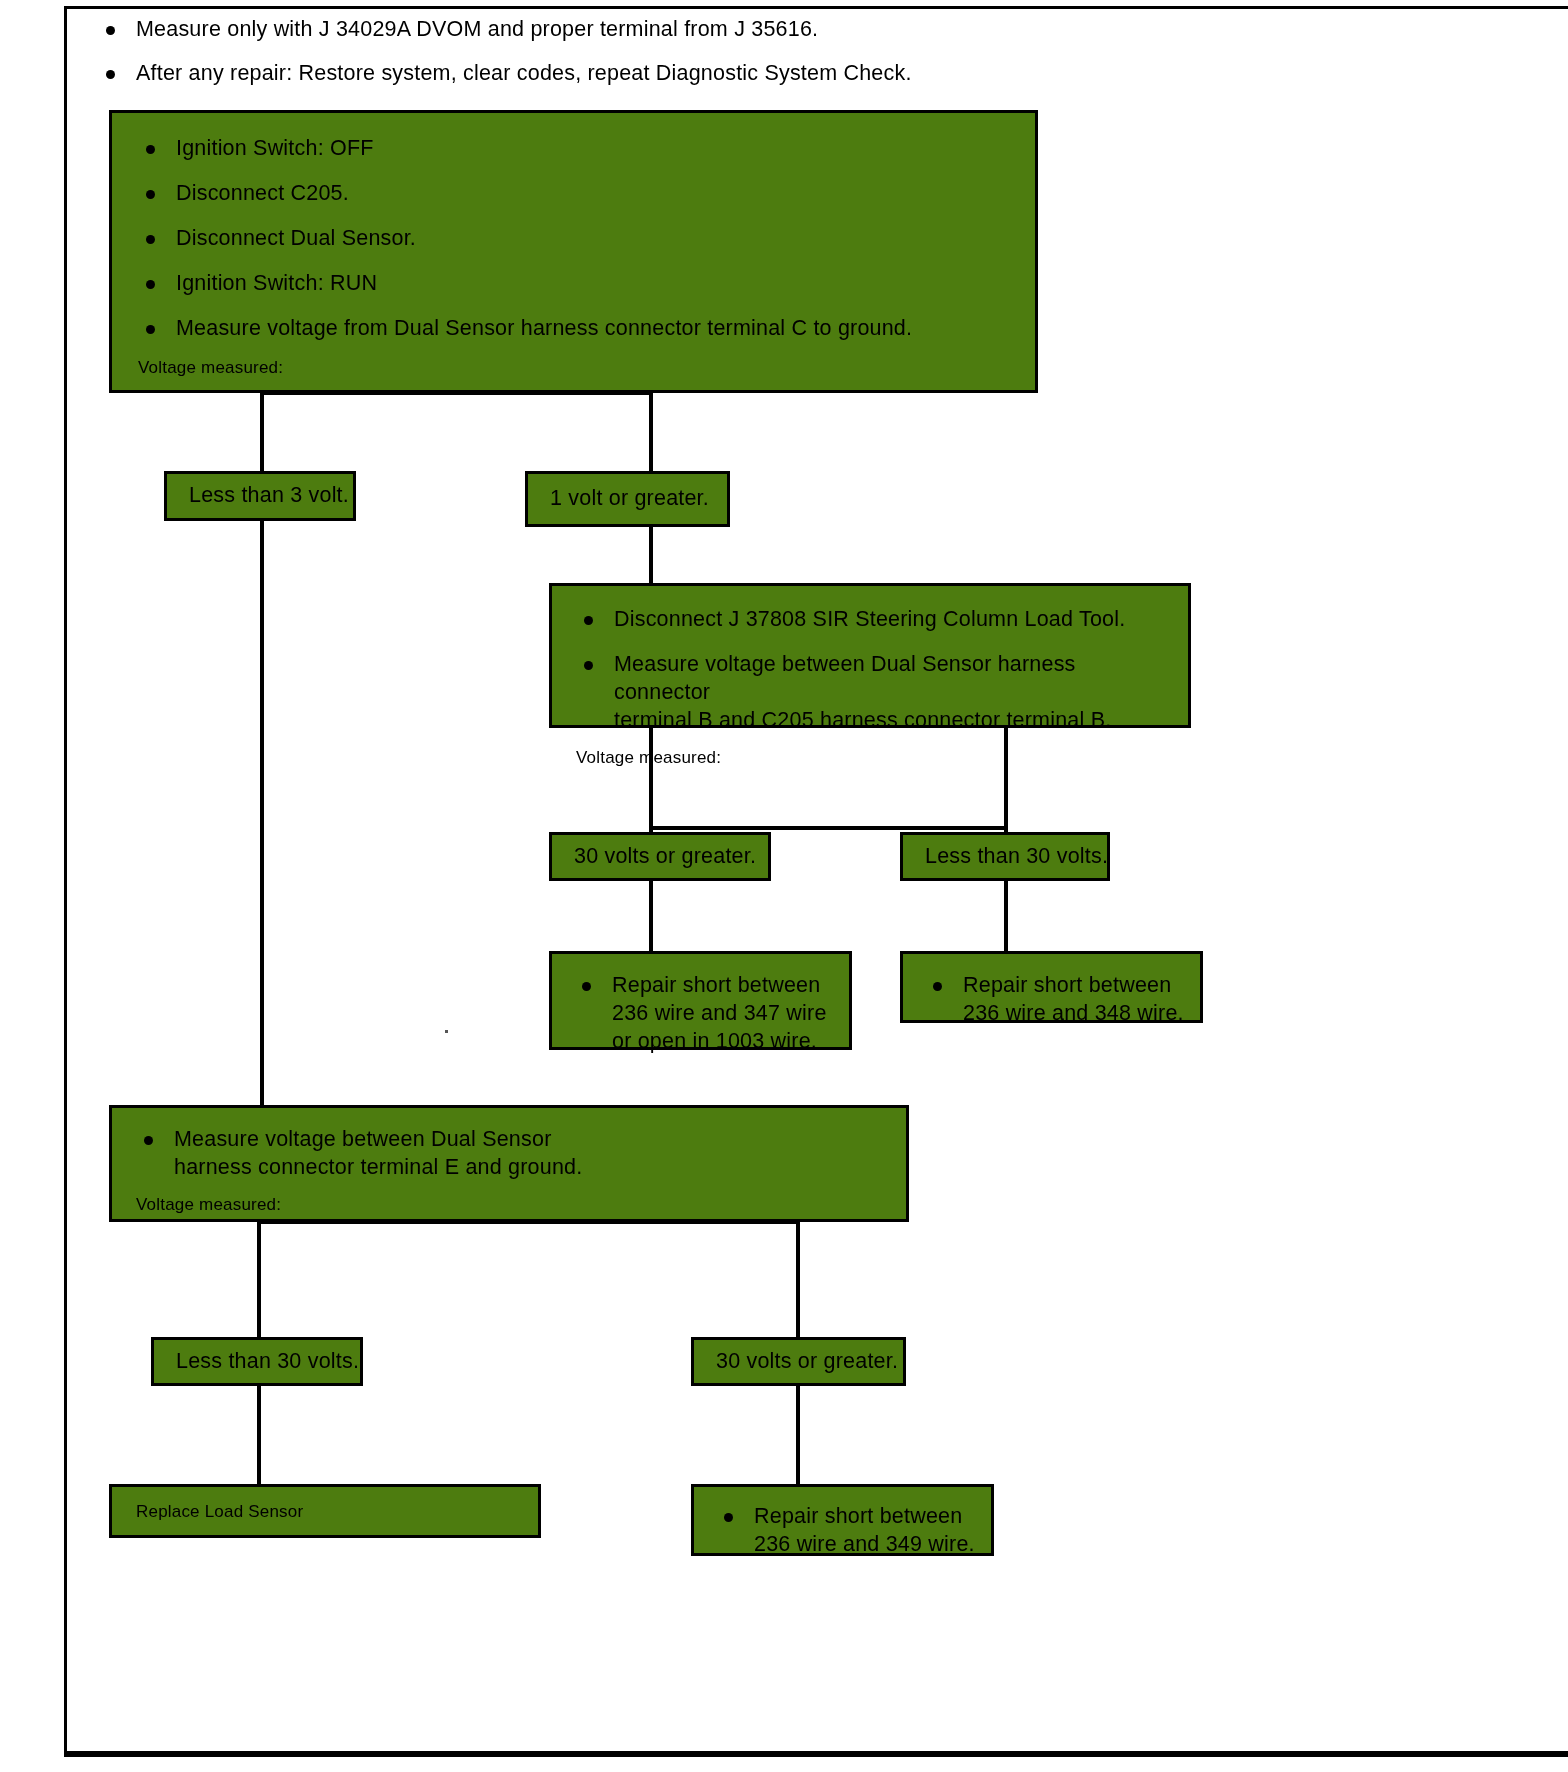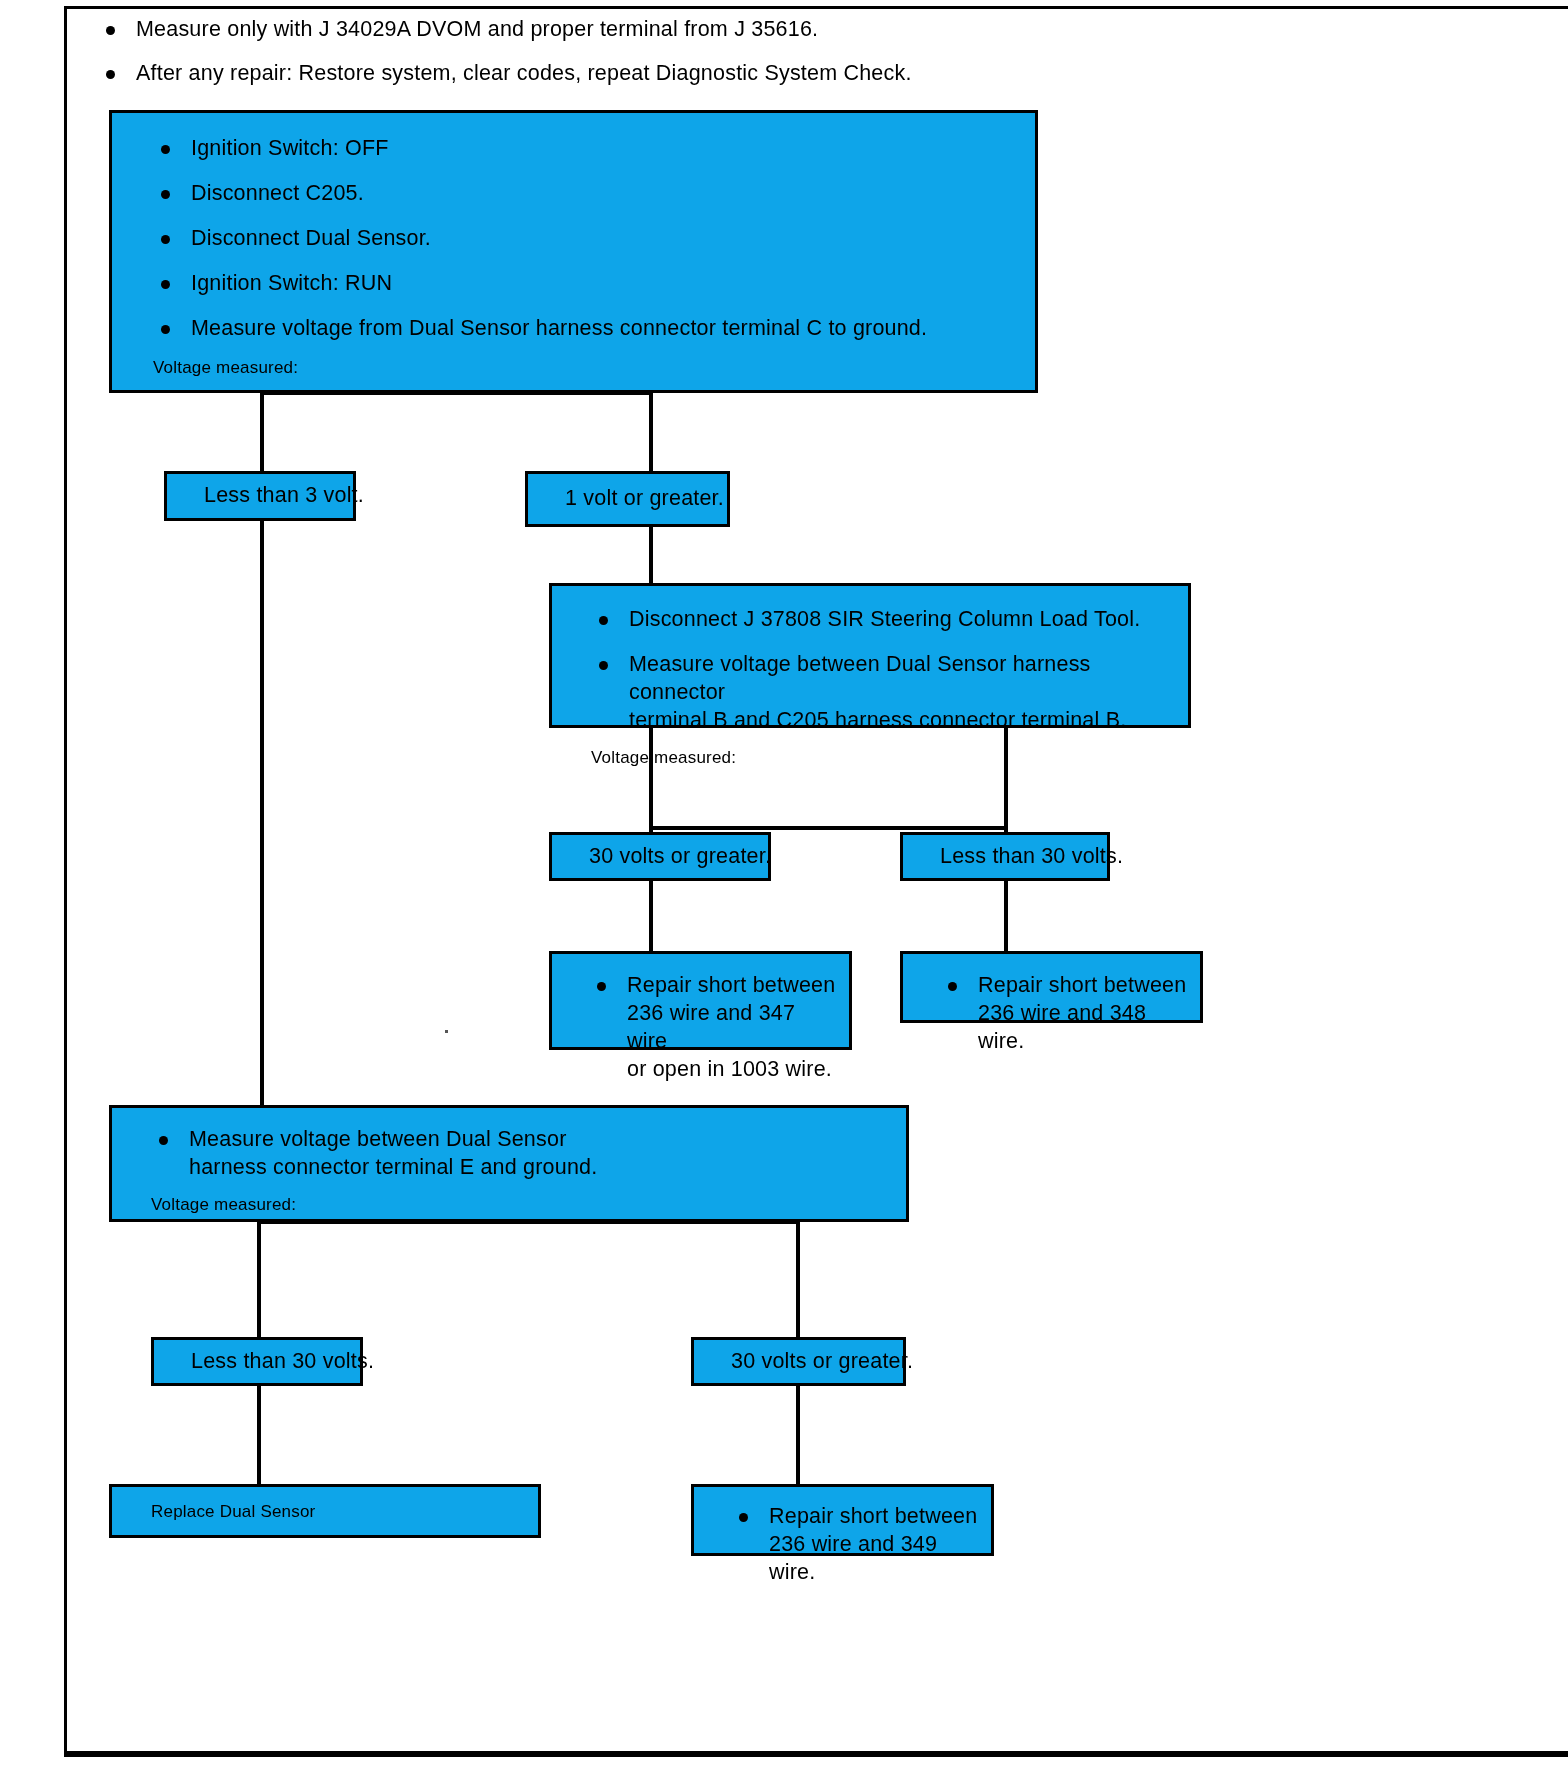--- a/index.html
+++ b/index.html
@@ -36,23 +36,22 @@
     width: 1537px;
     height: 0;
     border-top: 3px solid #000;
   }
 
   
   .box {
     position: absolute;
     box-sizing: border-box;
     border: 3px solid #000;
-    background: #0ea5e9;
+    background: #4d7c0f;
     z-index: 3;
-    padding-left: 15px;
   }
 
   
   .vline {
     position: absolute;
     width: 4px;
     background: #000;
     z-index: 1;
   }
   .hline {
@@ -277,21 +276,21 @@
     <div class="centered-label">
         <span class="label-text">30 volts or greater.</span>
       </div>
   </div>
 
   <div class="vline" style="left:211px; top:1384px; height:102px;"></div>
   <div class="vline" style="left:750px; top:1384px; height:102px;"></div>
 
   <div class="box" id="box-replace">
     <div class="pad">
-      <p class="plain-line">Replace Dual Sensor</p>
+      <p class="plain-line">Replace Load Sensor</p>
     </div>
   </div>
   <div class="box" id="box-repair-349">
     <div class="pad">
       <ul class="bullets">
         <li>Repair short between
 236 wire and 349 wire.</li>
       </ul>
     </div>
   </div>

